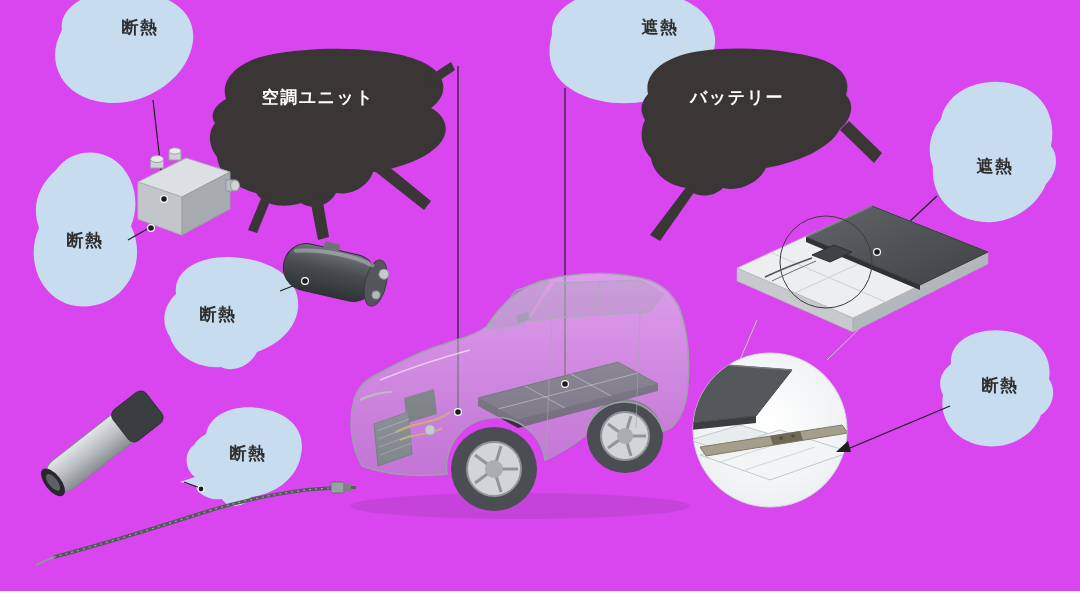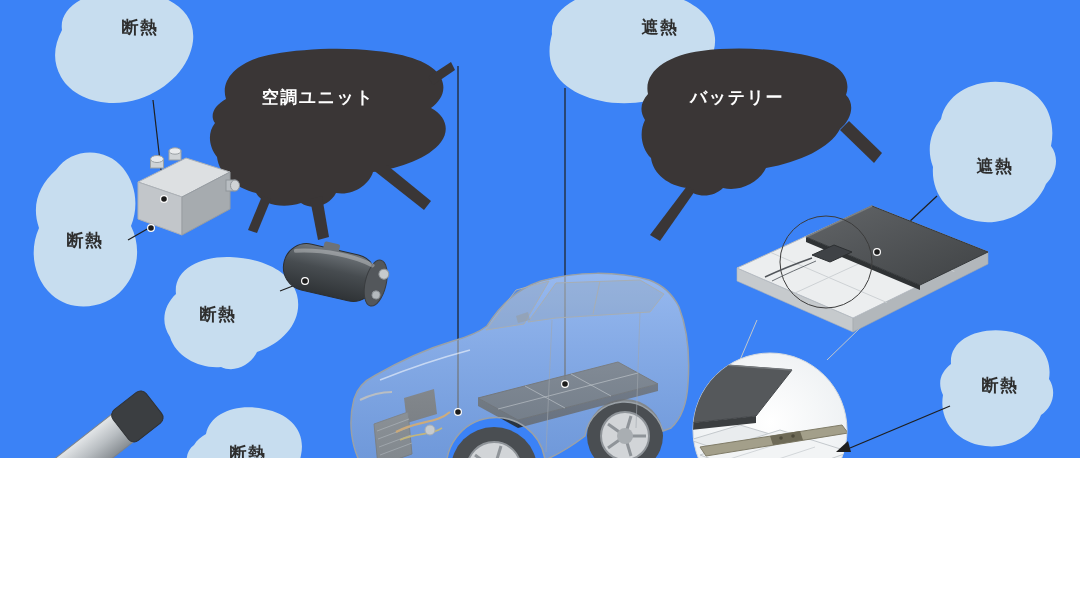--- a/index.html
+++ b/index.html
@@ -1,17 +1,17 @@
 <!DOCTYPE html>
 <html><head>
 <meta charset="utf-8">
 <style>
   html,body{margin:0;padding:0;background:#ffffff;}
   .stage{
-    position:relative;width:1080px;height:458px;overflow:hidden;background:#3b82f6;
+    position:relative;width:1080px;height:591px;overflow:hidden;background:#d946ef;
     font-family:"Liberation Sans","DejaVu Sans",sans-serif;
   }
   .stage svg{position:absolute;left:0;top:0;}
   .callout{
     position:absolute;transform:translate(-50%,-50%);
     font-weight:700;font-size:17px;letter-spacing:1.5px;color:#2e2e2e;white-space:nowrap;
     pointer-events:none;
   }
   .callout.light{color:#ffffff;text-align:center;}
 </style>

